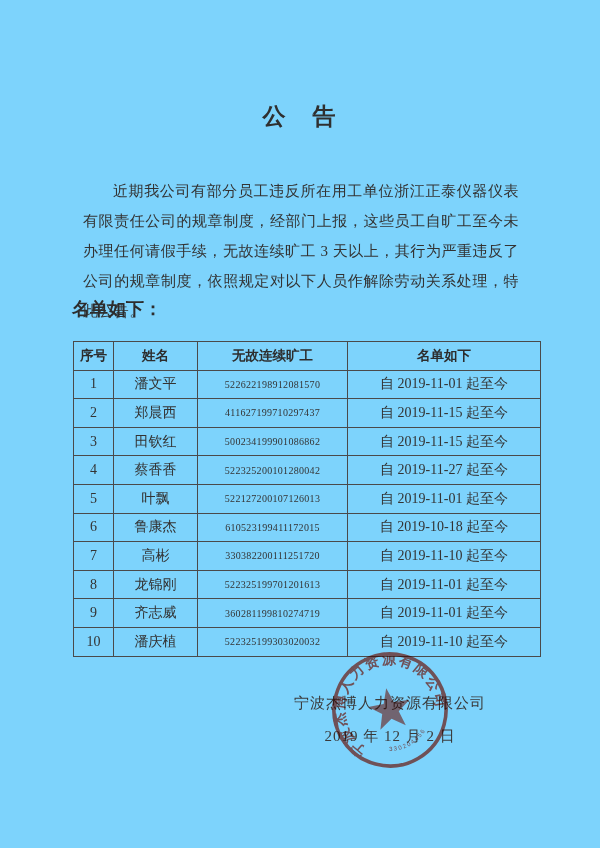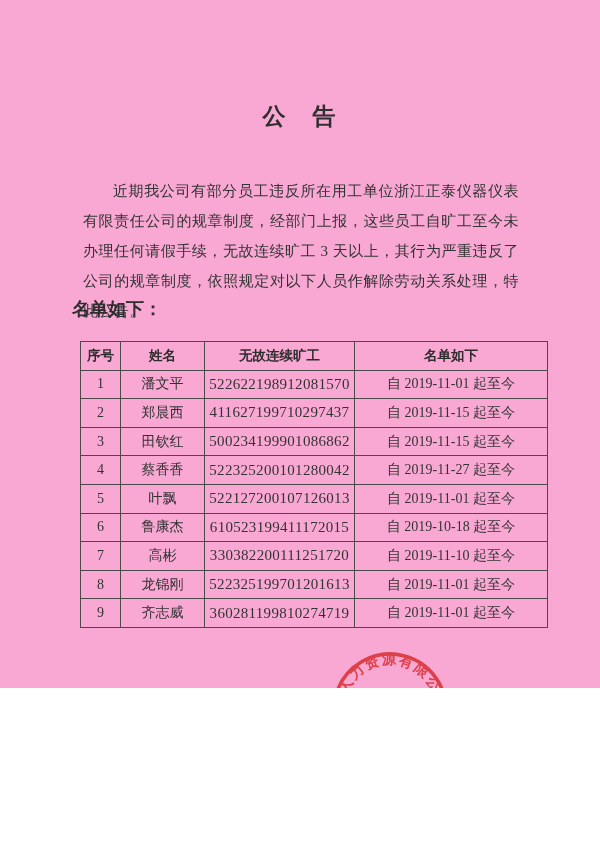--- a/index.html
+++ b/index.html
@@ -1,20 +1,20 @@
 <!DOCTYPE html>
 <html><head>
 <meta charset="utf-8">
 <style>
   html, body { margin: 0; padding: 0; background: #ffffff; }
   .page {
     position: relative;
     width: 600px;
-    height: 688px;
-    background: #f9a8d4;
+    height: 848px;
+    background: #7dd3fc;
     overflow: hidden;
     font-family: "Liberation Serif", serif;
     color: #333333;
   }
   .title {
     position: absolute;
     top: 101px;
     left: 0;
     width: 100%;
     margin: 0;
@@ -42,21 +42,21 @@
     top: 297px;
     left: 72px;
     font-family: "Liberation Sans", sans-serif;
     font-size: 18px;
     font-weight: bold;
     color: #2d2d2d;
   }
   table.roster {
     position: absolute;
     top: 341px;
-    left: 80px;
+    left: 73px;
     width: 467px;
     border-collapse: collapse;
     table-layout: fixed;
     font-size: 14px;
     color: #333333;
   }
   table.roster col.c-no   { width: 40px; }
   table.roster col.c-name { width: 84px; }
   table.roster col.c-id   { width: 150px; }
   table.roster col.c-date { width: 193px; }
@@ -69,21 +69,21 @@
     font-weight: normal;
     white-space: nowrap;
     overflow: hidden;
   }
   table.roster th {
     font-family: "Liberation Sans", sans-serif;
     font-size: 13.5px;
     font-weight: bold;
     color: #2d2d2d;
   }
-  td.cell-id { font-family: "Liberation Serif", serif; font-size: 15px; letter-spacing: 0.3px; }
+  td.cell-id { font-family: "Liberation Serif", serif; font-size: 10px; letter-spacing: 0.3px; }
   td.cell-no { font-size: 14px; }
   .signature {
     position: absolute;
     top: 696px;
     left: 240px;
     width: 300px;
     text-align: center;
     font-size: 15px;
     color: #3a3a3a;
     line-height: 1;
@@ -178,20 +178,26 @@
           <td class="cell-name">龙锦刚</td>
           <td class="cell-id">522325199701201613</td>
           <td class="cell-date">自 2019-11-01 起至今</td>
         </tr>
         <tr>
           <td class="cell-no">9</td>
           <td class="cell-name">齐志威</td>
           <td class="cell-id">360281199810274719</td>
           <td class="cell-date">自 2019-11-01 起至今</td>
         </tr>
+        <tr>
+          <td class="cell-no">10</td>
+          <td class="cell-name">潘庆植</td>
+          <td class="cell-id">522325199303020032</td>
+          <td class="cell-date">自 2019-11-10 起至今</td>
+        </tr>
       </tbody>
   </table>
 
   <div class="signature">
     <div class="sig-company">宁波杰博人力资源有限公司</div>
     <div class="sig-date">2019 年 12 月 2 日</div>
   </div>
 
   <svg class="seal" viewBox="0 0 130 130" aria-hidden="true">
     <g id="seal-group" transform="rotate(-30 65 65)">

